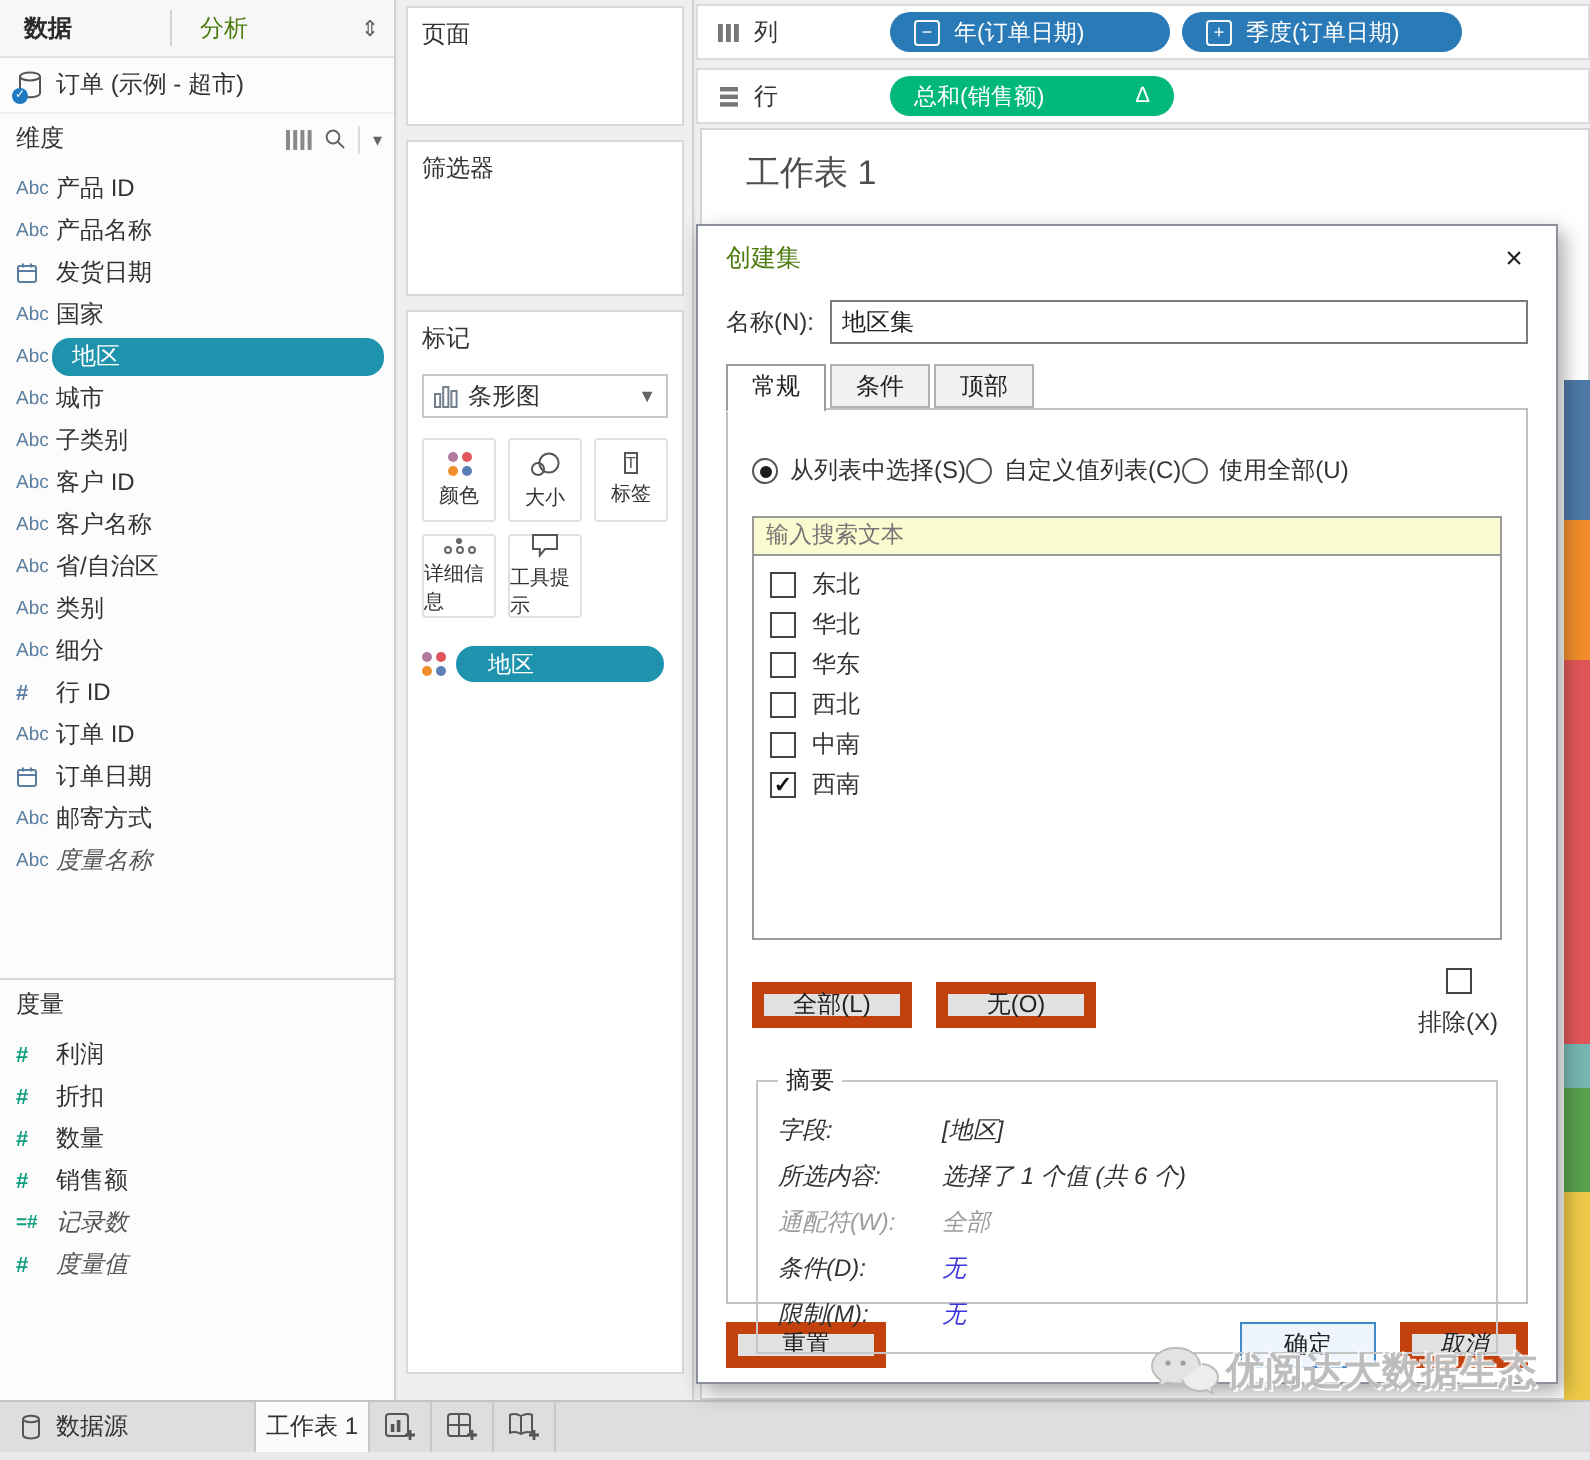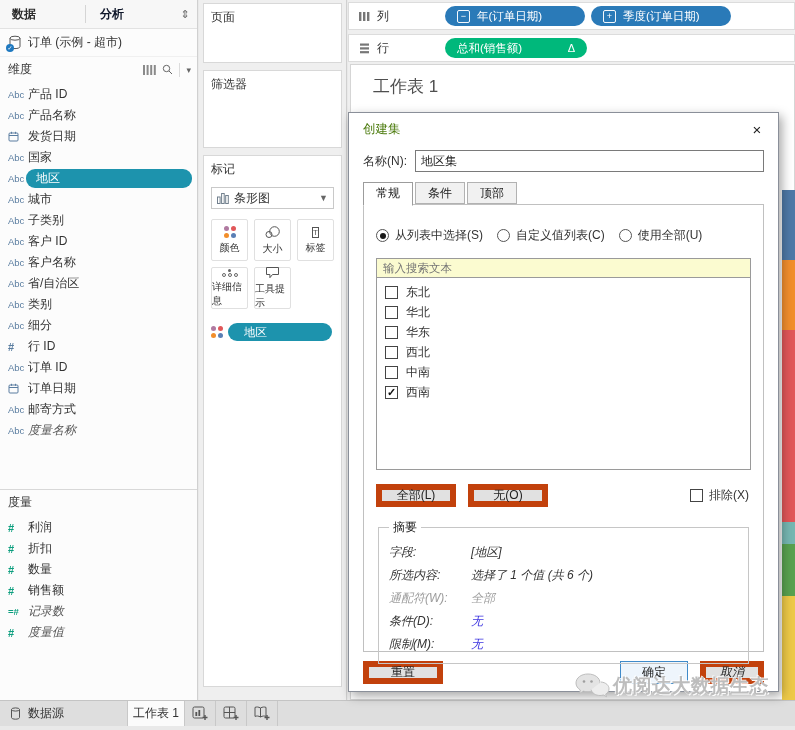--- a/index.html
+++ b/index.html
@@ -5,21 +5,21 @@
   html,body{margin:0;padding:0;background:#e9e9e9;}
   #app{position:relative;width:795px;height:730px;overflow:hidden;background:#e9e9e9;
        font-family:"Liberation Sans",sans-serif;font-size:12px;color:#333;}
   svg{display:block}
 
   
   .lp{position:absolute;left:0;top:0;width:198px;height:700px;background:#fcfcfc;border-right:1px solid #d0d0d0;box-sizing:border-box;}
   .lp-tabs{height:28px;display:flex;align-items:center;background:#f7f7f7;border-bottom:1px solid #e2e2e2;}
   .lp-tab-data{flex:1;padding-left:12px;font-weight:bold;color:#2b2b2b;}
   .lp-tab-sep{width:1px;height:18px;background:#d5d5d5;}
-  .lp-tab-an{flex:1;padding-left:14px;color:#0f172a;font-weight:bold;}
+  .lp-tab-an{flex:1;padding-left:14px;color:#4d7c0f;}
   .lp-updown{width:24px;color:#666;font-size:11px;text-align:center;}
   .ds-row{height:27px;display:flex;align-items:center;gap:6px;padding-left:8px;border-bottom:1px solid #f0f0f0;}
   .db-wrap{position:relative;width:14px;height:15px;}
   .db-check{position:absolute;left:-2px;bottom:-2px;width:8px;height:8px;background:#1f79c0;border-radius:50%;color:#fff;font-size:6px;line-height:8px;text-align:center;}
   .dims-head{height:25px;display:flex;align-items:center;padding:0 6px 0 8px;gap:6px;}
   .dims-head .lbl{flex:1;color:#333;}
   .hd-sep{width:1px;height:14px;background:#dcdcdc;}
   .caret{color:#666;font-size:9px;}
   .flist{padding-top:2px;}
   .frow{height:21px;display:flex;align-items:center;}
@@ -73,34 +73,34 @@
        box-shadow:3px 4px 10px rgba(0,0,0,.35);box-sizing:border-box;z-index:10;}
   .dlg-head{display:flex;align-items:center;padding:8px 12px 0 14px;}
   .dlg-title{flex:1;font-size:12.5px;color:#4d7c0f;}
   .dlg-x{font-size:15px;color:#222;width:18px;text-align:center;}
   .name-row{display:flex;align-items:center;gap:8px;margin:12px 14px 0;}
   .name-row input{flex:1;height:20px;border:1px solid #7a7a7a;padding:0 5px;font:12px "Liberation Sans",sans-serif;color:#222;}
   .tabs{display:flex;margin:10px 14px 0;position:relative;z-index:3;}
   .tb{height:20px;line-height:20px;padding:0 12px;border:1px solid #b2b2b2;background:#f1f1f1;margin-right:2px;color:#222;}
   .tb.act{background:#fff;border-color:#9c9c9c;height:22px;margin-bottom:-2px;border-bottom:1px solid #fff;}
   .panel{margin:0 14px;border:1px solid #c0c0c0;height:448px;padding:0 12px;box-sizing:border-box;background:#fff;position:relative;z-index:1;}
-  .radio-row{margin-top:22px;display:flex;align-items:center;gap:14px;}
+  .radio-row{margin-top:22px;display:flex;align-items:center;}
   .ritem{display:flex;align-items:center;gap:6px;}
   .rb{width:13px;height:13px;border:1px solid #555;border-radius:50%;display:grid;place-items:center;box-sizing:border-box;background:#fff;flex:none;}
   .rb.sel::after{content:"";width:6px;height:6px;border-radius:50%;background:#1a1a1a;}
   .search{margin-top:14px;height:20px;width:100%;box-sizing:border-box;border:1px solid #9a9a9a;background:#fbfbd0;
           padding:0 6px;color:#88885f;font:11.5px "Liberation Sans",sans-serif;display:block;}
   .lbox{border:1px solid #9a9a9a;border-top:none;height:192px;padding-top:4px;box-sizing:border-box;background:#fff;}
   .litem{height:20px;display:flex;align-items:center;gap:8px;padding-left:8px;}
   .cb{width:13px;height:13px;border:1px solid #444;background:#fff;display:grid;place-items:center;box-sizing:border-box;flex:none;}
   .cb.ck::after{content:"✓";font-size:11px;font-weight:bold;color:#111;margin-top:-1px;}
   .sel-actions{margin-top:14px;display:flex;align-items:center;}
   .wbtn{min-width:80px;height:23px;background:#e1e1e1;border:6px solid #c2410c;color:#222;
         display:inline-flex;align-items:center;justify-content:center;font:12px "Liberation Sans",sans-serif;margin-right:12px;box-sizing:border-box;}
-  .excl{margin-left:auto;display:flex;align-items:center;gap:6px;padding-right:2px;}
+  .excl{margin-left:auto;display:flex;align-items:center;gap:6px;padding-right:2px;flex-direction:column;}
   .summary{margin-top:12px;border:1px solid #c6c6c6;padding:2px 10px 4px;}
   .summary legend{padding:0 4px;font-size:12px;color:#222;}
   .srow{display:flex;margin:6px 0;font-style:italic;}
   .srow .sl{width:82px;flex:none;}
   .srow.muted{color:#9c9c9c;}
   .srow .sv.link{color:#3d35e0;}
   .dlg-foot{display:flex;align-items:center;margin:9px 14px 0;}
   .dlg-foot .spacer{flex:1;}
   .ok{min-width:68px;border:1px solid #3f8ac9;background:#eef5fc;margin-right:0;}
   .cancel{min-width:64px;margin:0 0 0 12px;font-style:italic;}

